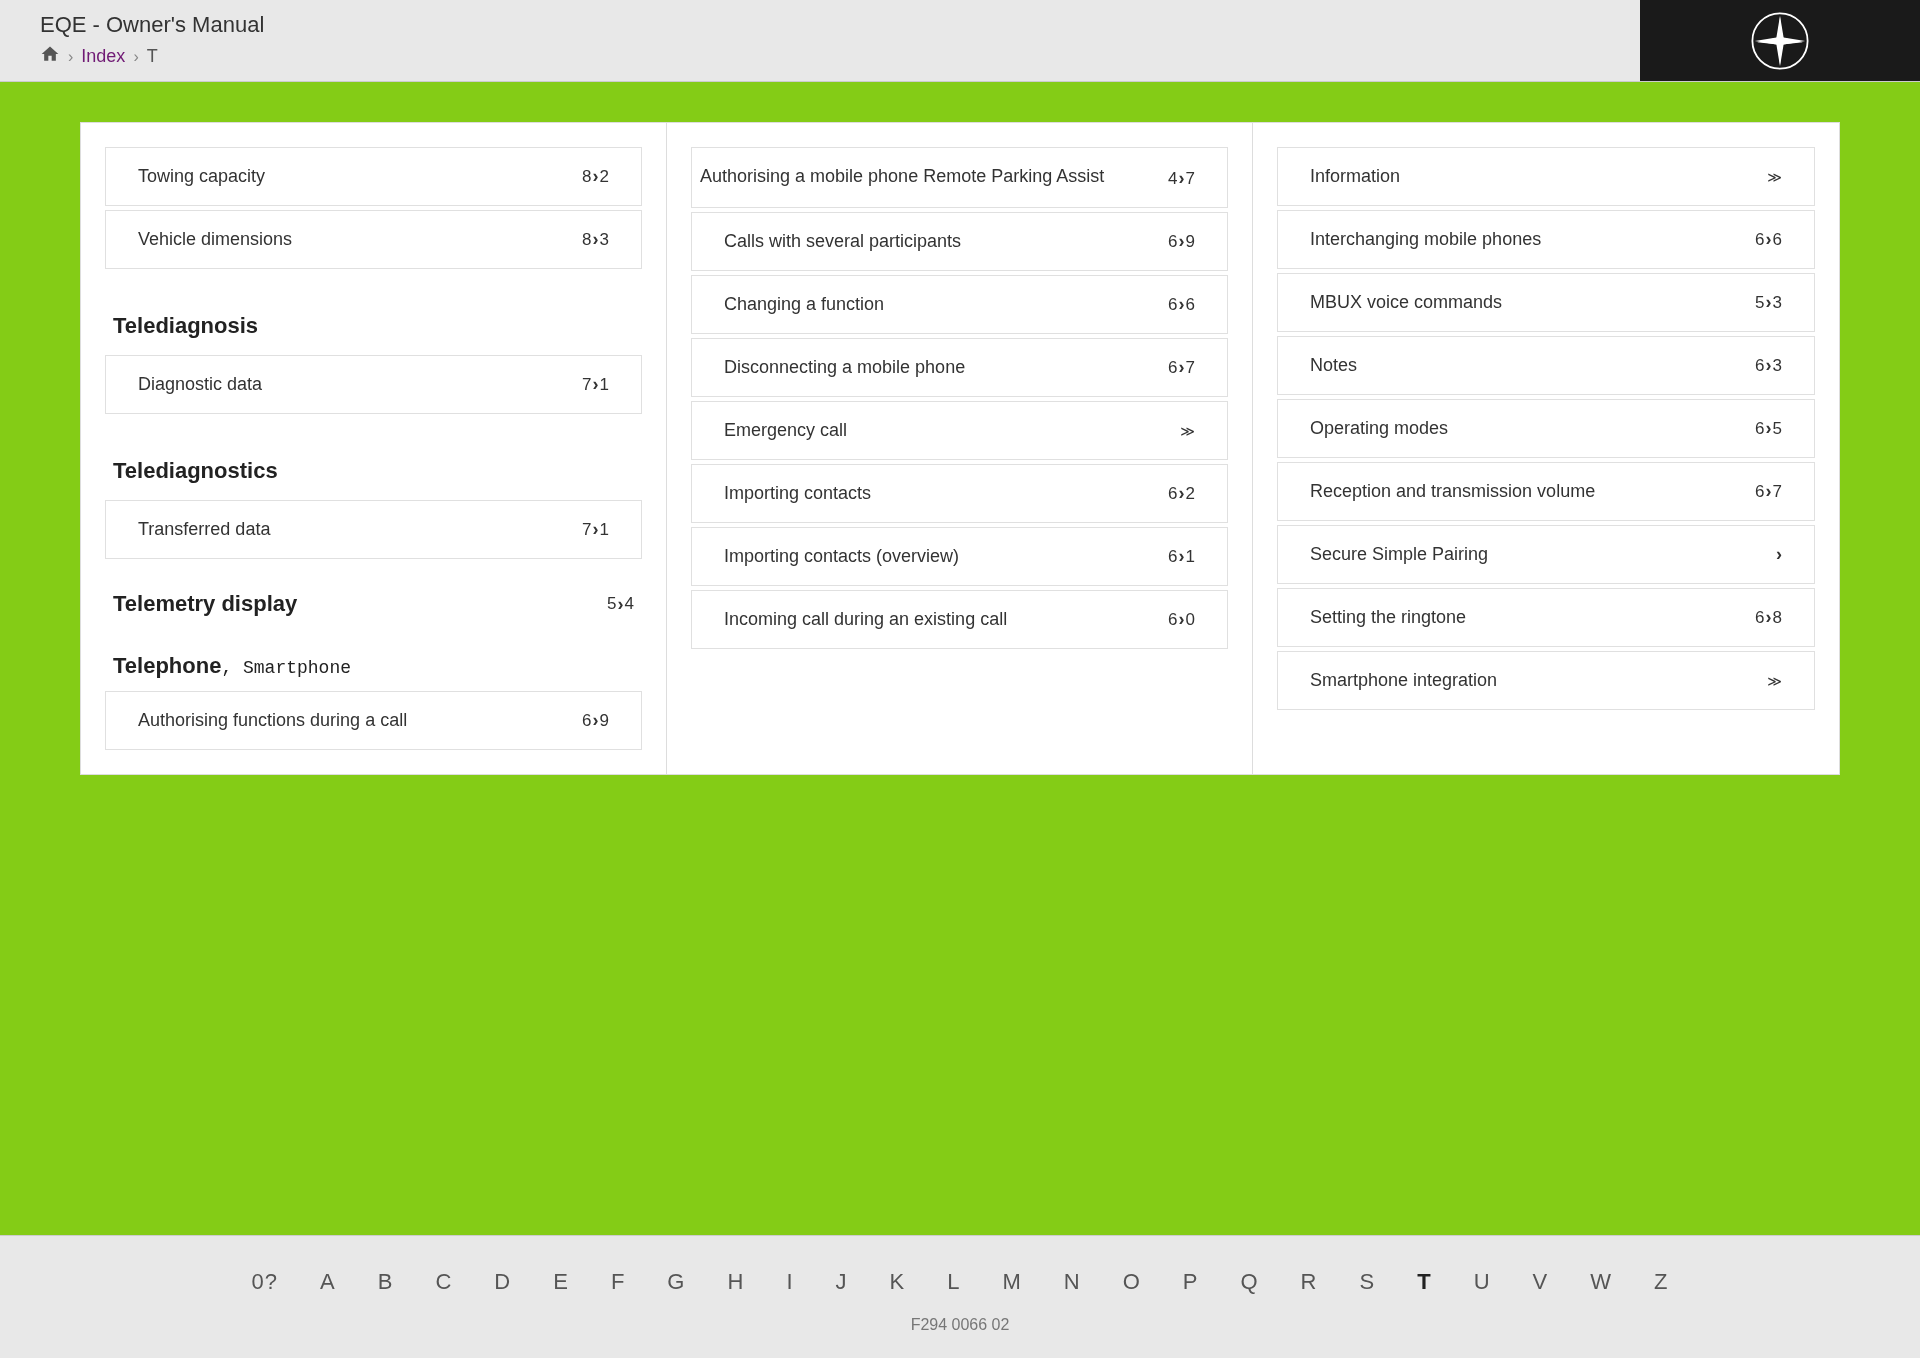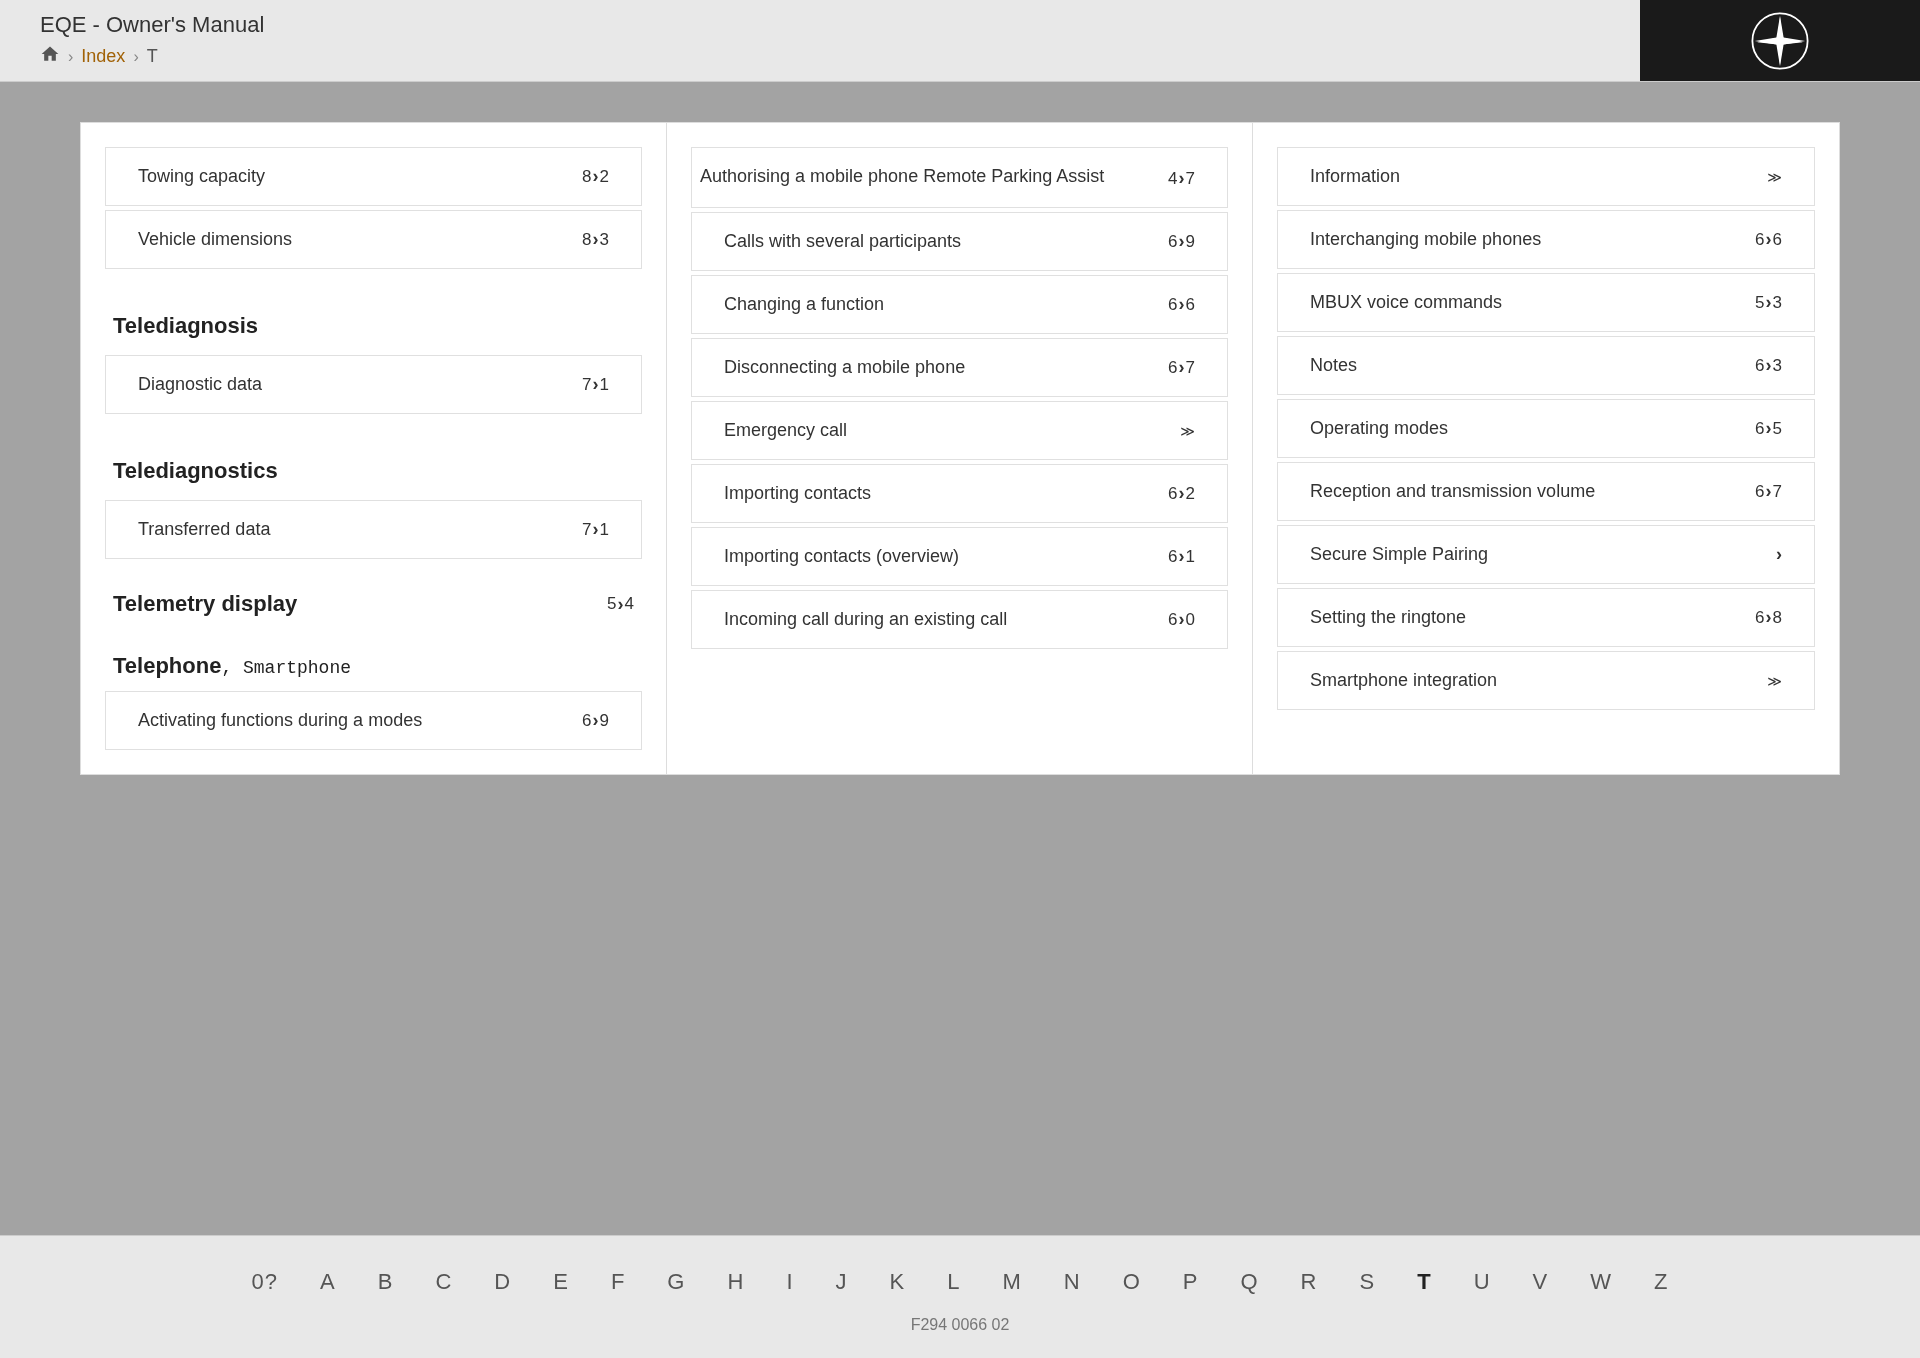--- a/index.html
+++ b/index.html
@@ -38,21 +38,21 @@
       align-items: center;
       gap: 8px;
       font-size: 18px;
       color: #555;
     }
     .breadcrumb-sep {
       color: #888;
       font-size: 16px;
     }
     .breadcrumb-link {
-      color: #a16207;
+      color: #701a75;
       cursor: pointer;
       text-decoration: none;
     }
     .header-right {
       display: flex;
       align-items: stretch;
       height: 100%;
     }
     .header-black-triangle {
       width: 120px;
@@ -68,21 +68,21 @@
     }
     .mercedes-star {
       width: 60px;
       height: 60px;
     }
 
     
     .main {
       flex: 1;
       padding: 40px 80px;
-      background: #a3a3a3;
+      background: #84cc16;
     }
 
     .columns {
       display: grid;
       grid-template-columns: 1fr 1fr 1fr;
       gap: 0;
       background: white;
       border: 1px solid #ddd;
     }
 
@@ -284,21 +284,21 @@
           </span>
         </div>
 
         <div class="spacer-row"></div>
 
         <div style="padding: 12px 32px 8px 32px;">
           <span style="font-size:22px; font-weight:bold; color:#222;">Telephone</span><span style="font-size:18px; color:#222;font-family:Liberation Mono, monospace;">, Smartphone</span>
         </div>
 
         <div class="index-item">
-          <span class="item-label">Activating functions during a modes</span>
+          <span class="item-label">Authorising functions during a call</span>
           <span class="item-page">
             <span class="page-num">6</span>
               <span class="arrow-icon single-arrow"></span>
               <span class="page-num">9</span>
           </span>
         </div>
       </div>
     </div>
 
     <div class="column">

